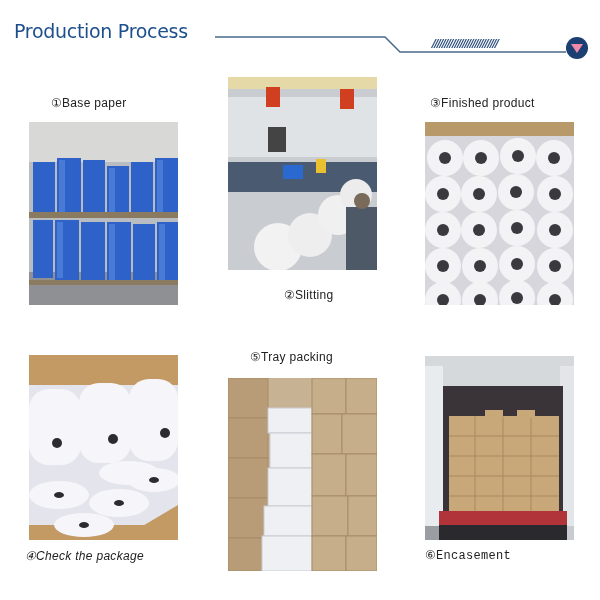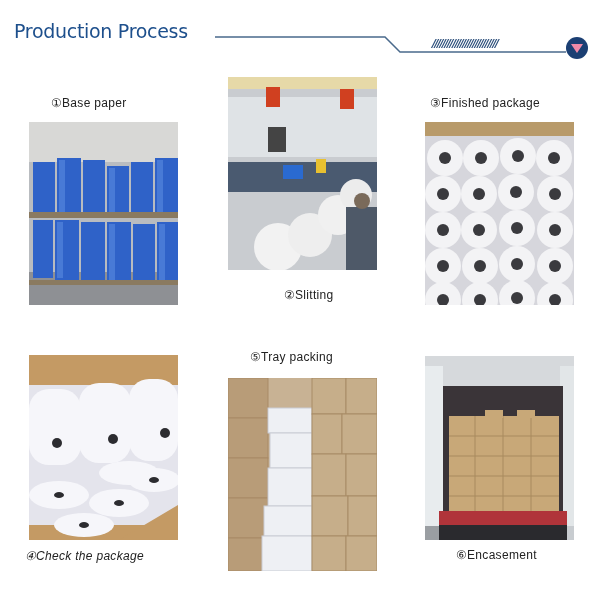--- a/index.html
+++ b/index.html
@@ -74,21 +74,21 @@
     <circle cx="50" cy="170" r="24" fill="#f2f2f2"></circle>
     <circle cx="82" cy="158" r="22" fill="#eeeeee"></circle>
     <circle cx="110" cy="138" r="20" fill="#f0f0f0"></circle>
     <circle cx="128" cy="118" r="16" fill="#ececec"></circle>
     <rect x="118" y="130" width="31" height="63" fill="#4e5968"></rect>
     <circle cx="134" cy="124" r="8" fill="#7a6a5a"></circle>
   </svg>
 </div>
 <div class="label" style="left:264px;top:288px;margin-left:20px;">②Slitting</div>
 
-<div class="label" style="left:430px;top:96px;">③Finished package</div>
+<div class="label" style="left:430px;top:96px;">③Finished product</div>
 <div class="photo" style="left:425px;top:122px;width:149px;height:183px;">
   <svg viewBox="0 0 149 183" preserveAspectRatio="none">
     <rect width="149" height="183" fill="#b89a6a"></rect>
     <rect x="0" y="14" width="149" height="169" fill="#d6d6dc"></rect>
     <g fill="#f3f3f5">
       <circle cx="20" cy="36" r="18"></circle>
         <circle cx="56" cy="36" r="18"></circle>
         <circle cx="93" cy="34" r="18"></circle>
         <circle cx="129" cy="36" r="18"></circle>
       <circle cx="18" cy="72" r="18"></circle>
@@ -212,13 +212,13 @@
         <line x1="78" y1="60" x2="78" y2="155"></line>
         <line x1="106" y1="60" x2="106" y2="155"></line>
     </g>
     <rect x="60" y="54" width="18" height="8" fill="#c8a878"></rect>
       <rect x="92" y="54" width="18" height="8" fill="#c8a878"></rect>
     <rect x="14" y="155" width="128" height="14" fill="#b0343a"></rect>
     <rect x="14" y="169" width="128" height="15" fill="#2a2a2e"></rect>
     <rect x="0" y="170" width="14" height="14" fill="#9a9ea2"></rect>
   </svg>
 </div>
-<div class="label" style="left:456px;top:548px;">⑥Encasement</div>
+<div class="label" style="left:425px;top:548px;font-family:Liberation Mono, monospace;">⑥Encasement</div>
 
 </body></html>

